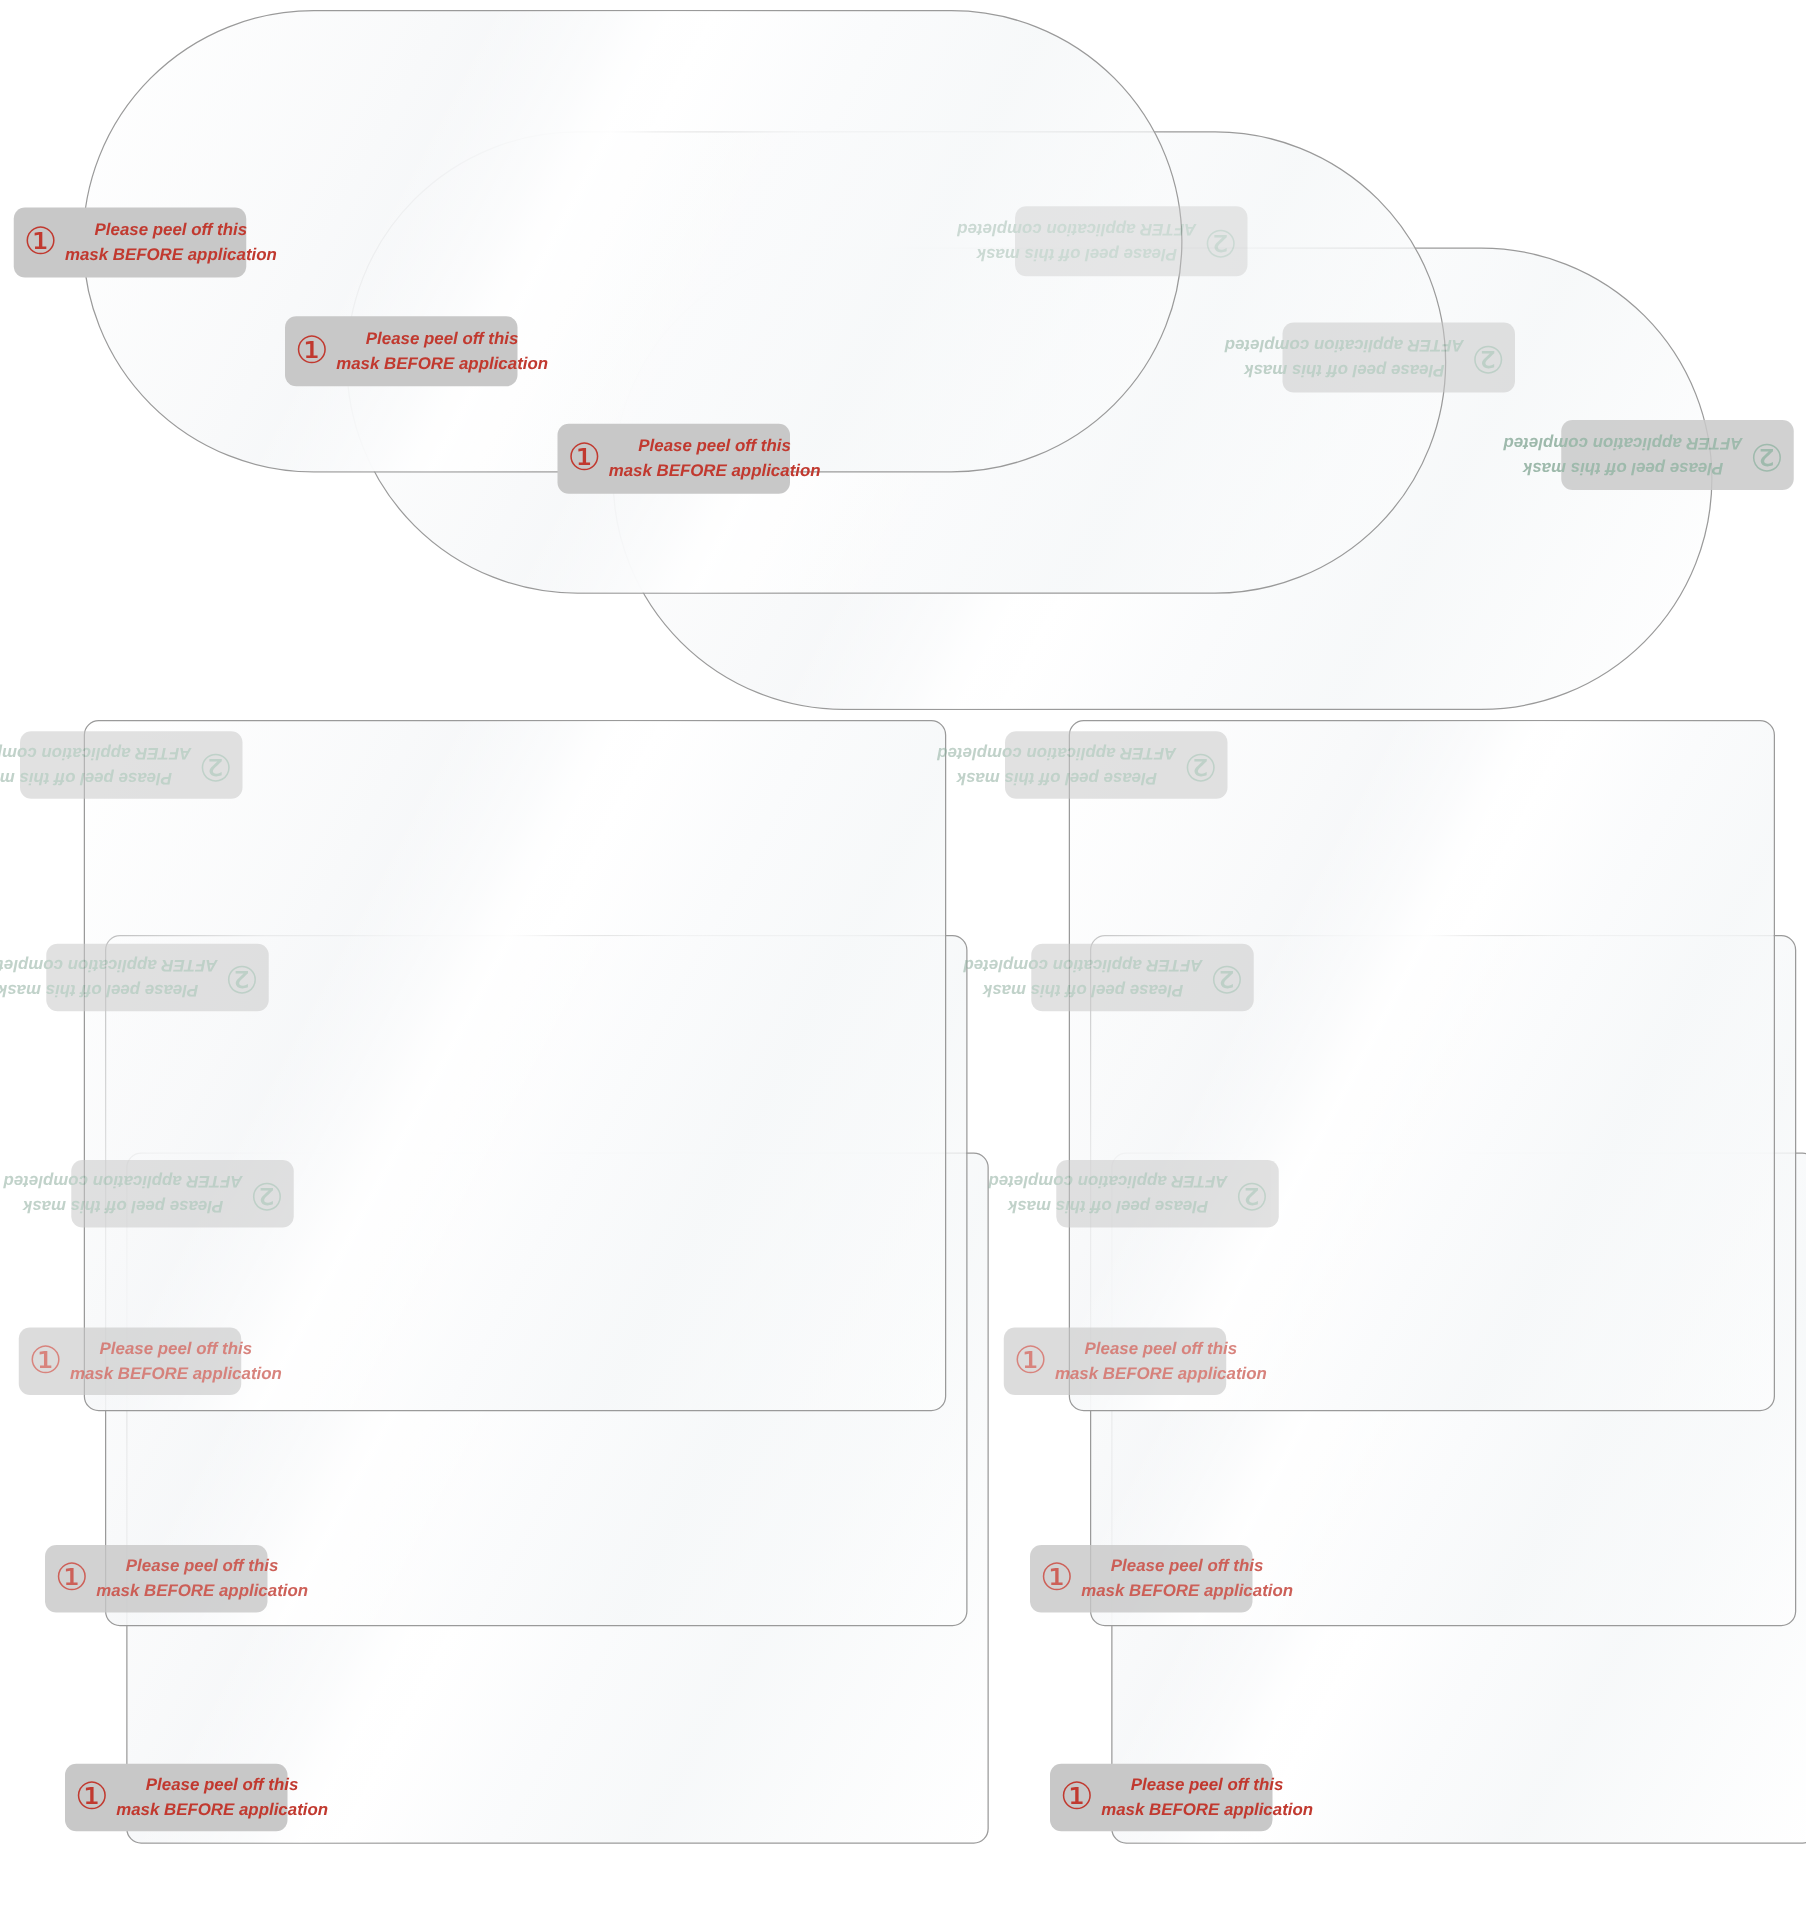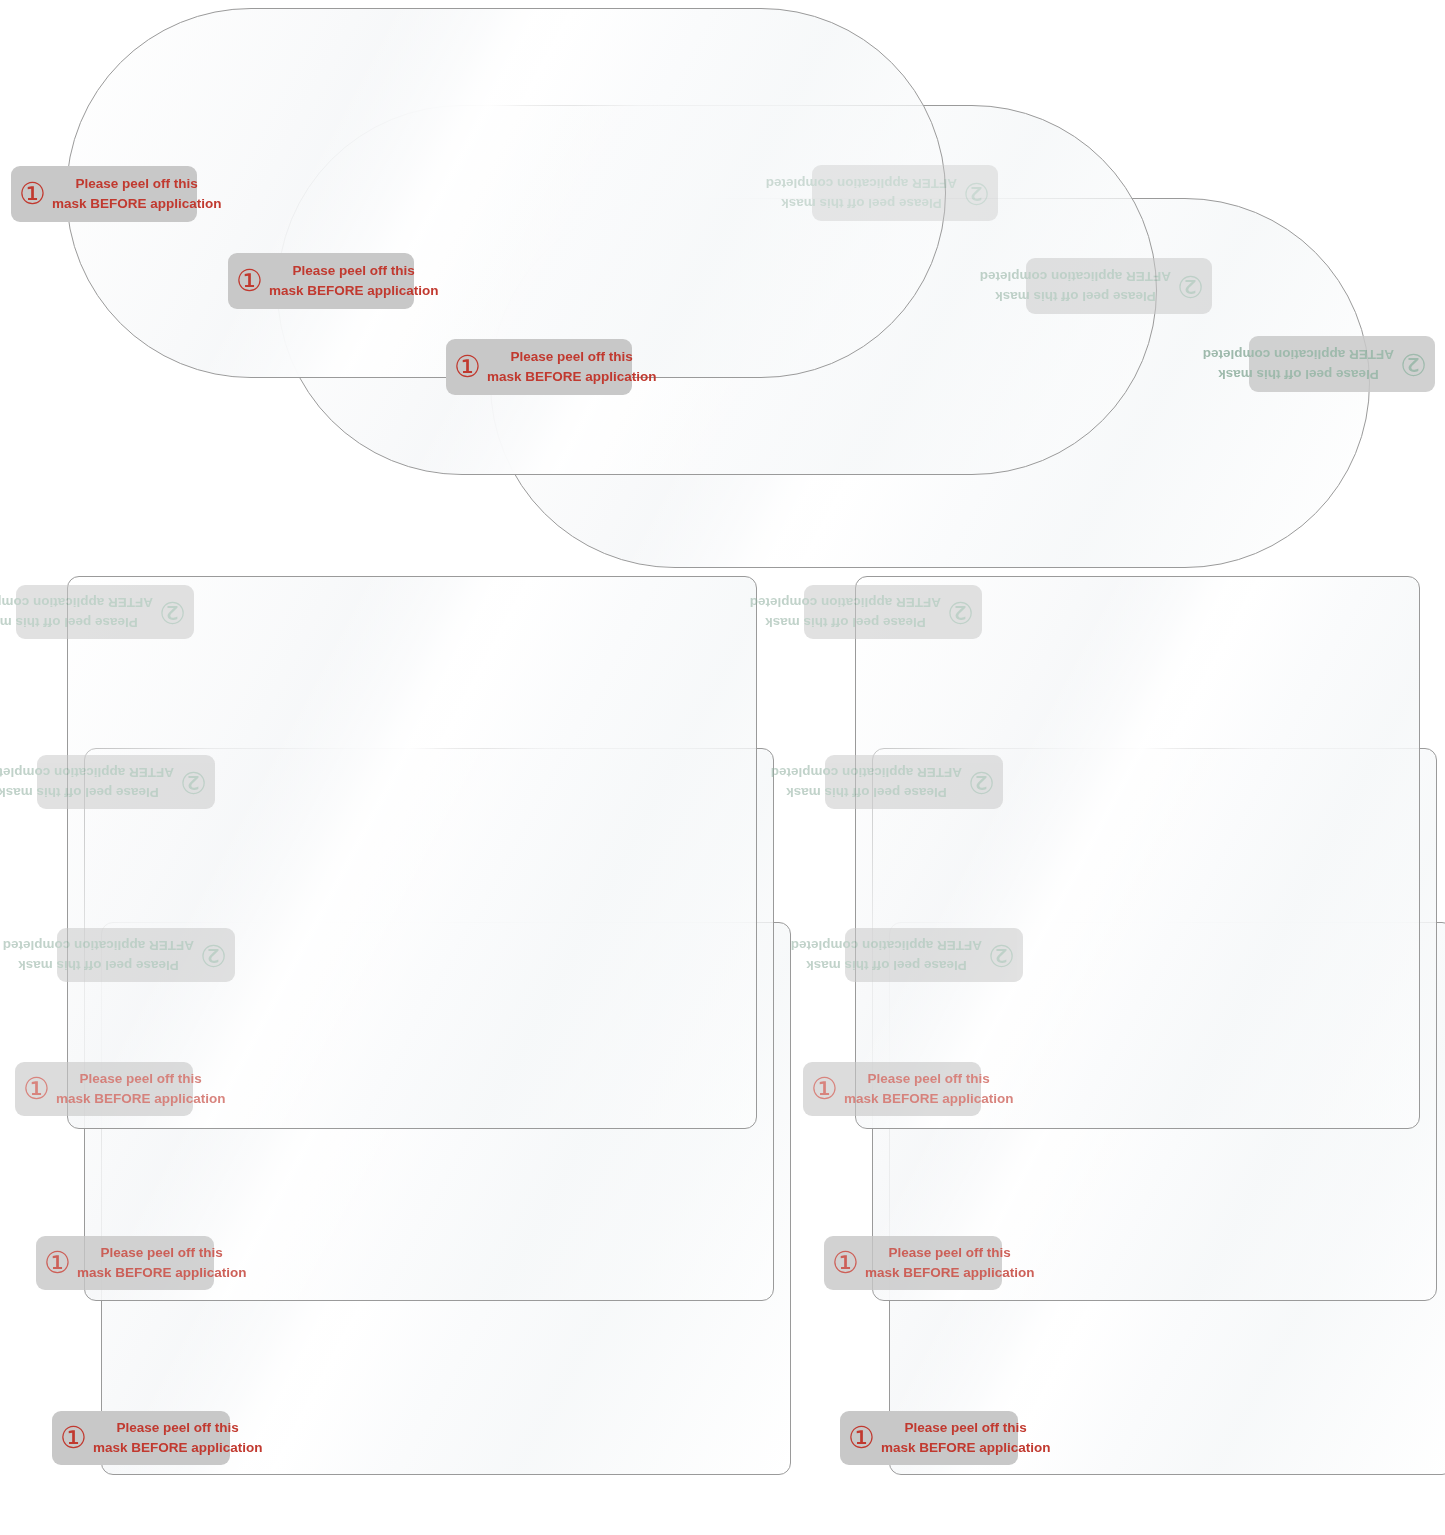--- a/index.html
+++ b/index.html
@@ -75,21 +75,21 @@
 
   .tab .txt {
     flex: 1 1 auto;
     text-align: center;
     font-size: 13.5px;
     font-weight: 700;
     line-height: 1.45;
   }
 
   .tab .txt .l1,
-  .tab .txt .l2 { display: block; white-space: nowrap; }
+  .tab .txt .l2 { display: block; white-space: nowrap; font-style: italic; }
 
   
   .tab.t1 { color: #c1392f; }
   .tab.t1 .num { color: #c1392f; }
 
   
   .tab.t2 {
     color: #8faf9f;
     transform: rotate(180deg);
     background: #cacaca;

